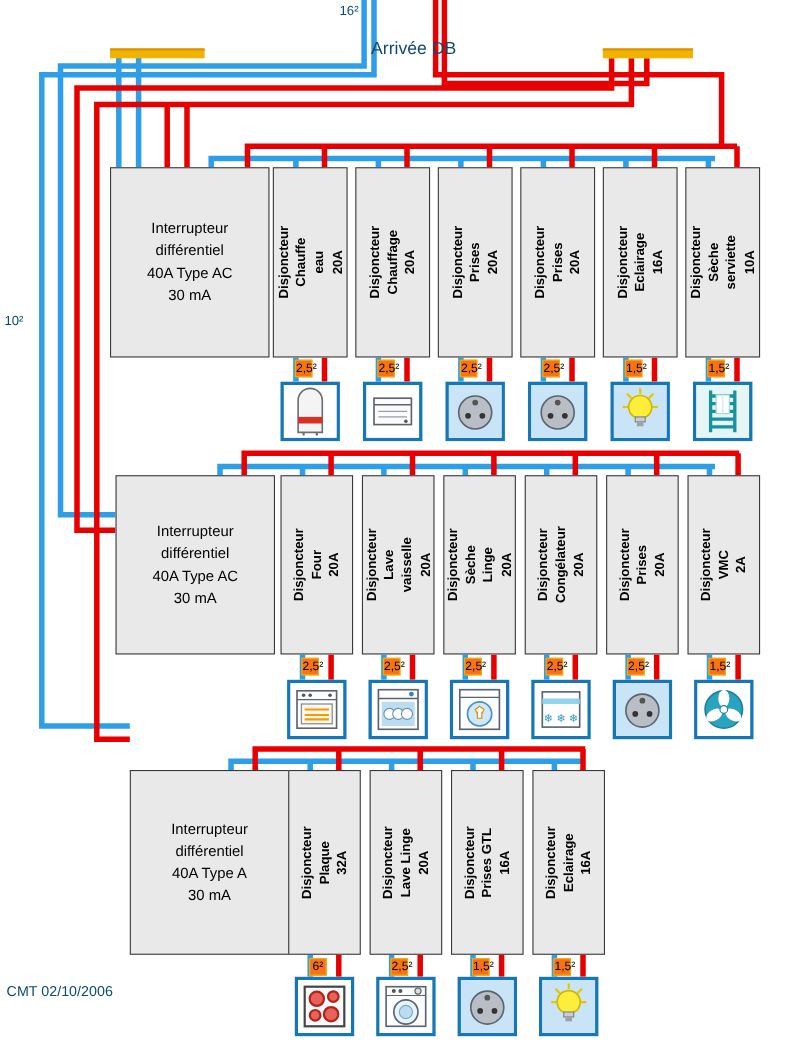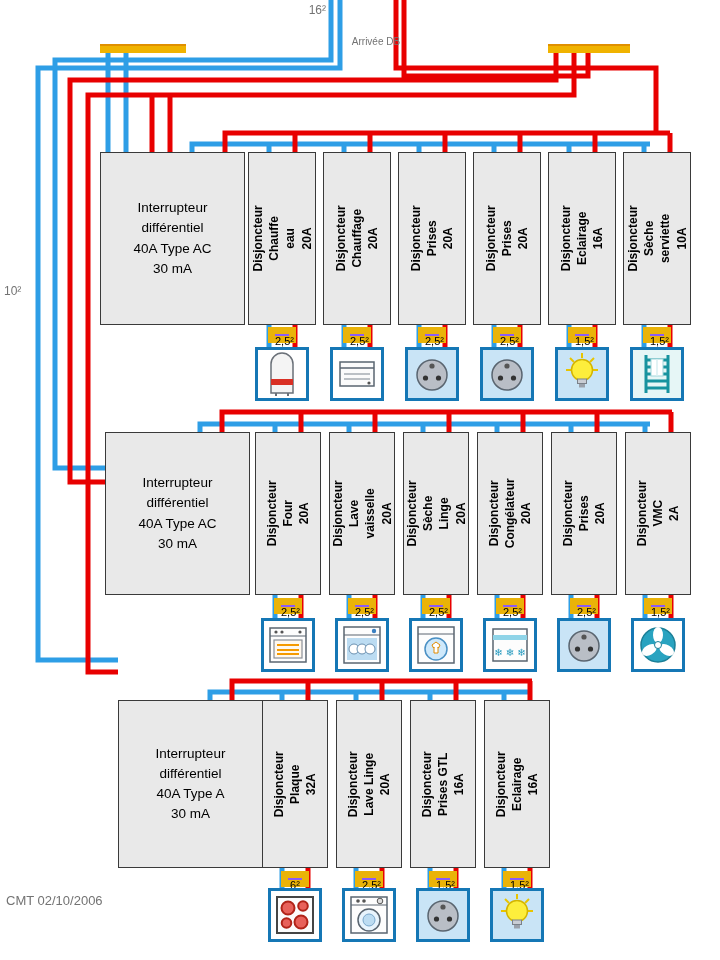--- a/index.html
+++ b/index.html
@@ -6,25 +6,25 @@
   body{margin:0;background:#fff}
   .canvas{position:relative;width:720px;height:960px;background:#ffffff;font-family:"Liberation Sans",sans-serif;overflow:hidden}
   .wires{position:absolute;left:0;top:0}
   .wires path{fill:none;stroke-width:5px}
   .wn{stroke:#2e9ee6}
   .wp{stroke:#e80000}
   .busbar{position:absolute;height:9px;background:#f0b300;border-top:2px solid #e09000}
   .module{position:absolute;background:#e9e9e9;border:1px solid #3a3a3a;display:flex;align-items:center;justify-content:center}
   .diff-label{white-space:pre-line;text-align:center;font-weight:normal;font-size:13.5px;line-height:1.5;color:#000}
   .vtext{transform:rotate(-90deg);white-space:pre-line;text-align:center;font-weight:bold;font-size:12px;line-height:1.35;width:160px;color:#000}
-  .wsize{position:absolute;width:28px;font-size:11px;text-align:center;background:#8b5cf6;border:7px solid #eab308;line-height:14px;height:16px;color:#000}
+  .wsize{position:absolute;width:16px;font-size:11px;text-align:center;background:#f97316;border:1px solid #eab308;line-height:14px;height:16px;color:#000}
   .icon-box{position:absolute;width:54px;height:54px;border:3px solid #1577b5;background:#fff}
   .icon-box svg{display:block}
-  .lbl{position:absolute;color:#737373}
-  .title{font-size:10px;width:120px;text-align:center}
+  .lbl{position:absolute;color:#0c4a6e}
+  .title{font-size:16px;width:120px;text-align:center}
   .small{font-size:12px}
   .credit{font-size:13px}
   .note{font-size:12.5px;width:150px;text-align:center;white-space:pre-line;line-height:1.3}
 </style>
 </head>
 <body>
 
 <div class="canvas">
 
   <svg class="wires" width="720" height="960" viewBox="0 0 720 960">

